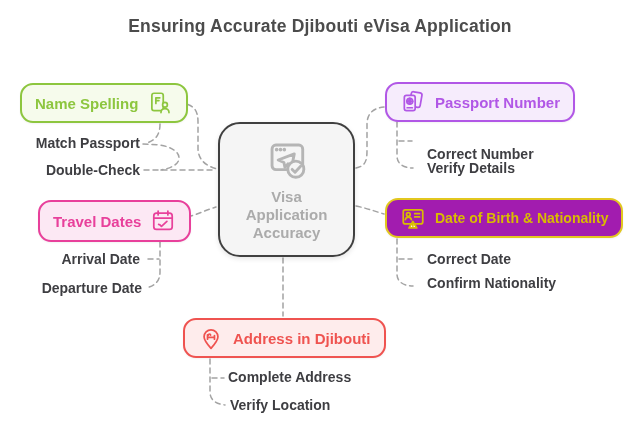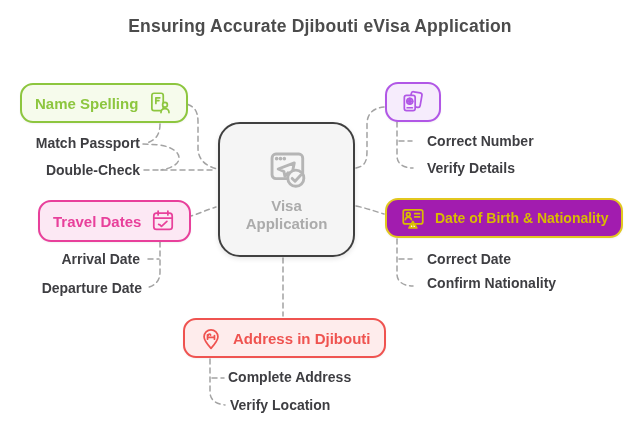--- a/index.html
+++ b/index.html
@@ -77,20 +77,21 @@
   <svg width="46" height="46" viewBox="0 0 24 24" stroke="#b5b5b5" fill="none" stroke-width="1.5" stroke-linecap="round" stroke-linejoin="round">
     <rect x="4.2" y="4.2" width="16" height="12.8" rx="2"></rect>
     <path d="M6.6 6.6 h0.01 M8.6 6.6 h0.01 M10.6 6.6 h0.01" stroke-width="1.9"></path>
     <path d="M15.8 8.8 L7.4 12 l3 1.3 0.5 2.5 1.6-1.8 2.1 0.9 z"></path>
     <circle cx="16.6" cy="16.8" r="4.2" fill="#f5f5f5"></circle>
     <path d="M14.7 16.9 l1.5 1.5 2.9-3.1"></path>
   </svg>
   <div class="center-text">
     <div>Visa</div>
     <div>Application</div>
+    <div>Accuracy</div>
   </div>
 </div>
 
 <div class="node green">
   <span>Name Spelling</span>
   <svg width="26" height="26" viewBox="0 0 24 24" stroke="currentColor" fill="none" stroke-width="1.6" stroke-linecap="round" stroke-linejoin="round">
     <rect x="4.5" y="3" width="10.5" height="16" rx="2"></rect>
     <path d="M8.2 7.2 v5.2 M8.2 7.2 h3.6 M8.2 9.8 h2.8"></path>
     <circle cx="16.6" cy="13.6" r="2.2" fill="#f6fbec"></circle>
     <path d="M12.9 20.8 c0-2.1 1.65-3.7 3.7-3.7 c2.05 0 3.7 1.6 3.7 3.7" fill="#f6fbec"></path>
@@ -111,22 +112,23 @@
 <div class="sub ra" style="top:280px; width:142px;">Departure Date</div>
 
 <div class="node purple">
   <svg width="26" height="26" viewBox="0 0 24 24" stroke="currentColor" fill="none" stroke-width="1.6" stroke-linecap="round" stroke-linejoin="round">
     <rect x="9.5" y="3" width="10" height="13.5" rx="2" transform="rotate(10 14.5 9.75)" fill="#f6ecfc"></rect>
     <rect x="4" y="5.8" width="10" height="14.2" rx="2" fill="#f6ecfc"></rect>
     <circle cx="9" cy="11.3" r="2.7"></circle>
     <path d="M6.3 11.3 h5.4 M9 8.6 c1.1 1.7 1.1 3.7 0 5.4 M9 8.6 c-1.1 1.7 -1.1 3.7 0 5.4"></path>
     <path d="M6.6 17.3 h4.8"></path>
   </svg>
+  <span>Passport Number</span>
 </div>
-<div class="sub" style="left:427px; top:133px;">Correct Number</div>
+<div class="sub" style="left:427px; top:146px;">Correct Number</div>
 <div class="sub" style="left:427px; top:160px;">Verify Details</div>
 
 <div class="node yellow">
   <svg width="26" height="26" viewBox="0 0 24 24" stroke="currentColor" fill="none" stroke-width="1.6" stroke-linecap="round" stroke-linejoin="round">
     <rect x="3" y="4.6" width="18" height="12.8" rx="1.8"></rect>
     <circle cx="7.7" cy="8.8" r="1.7"></circle>
     <path d="M4.9 13.5 c.4-1.5 1.5-2.3 2.8-2.3 s2.4 .8 2.8 2.3"></path>
     <path d="M13.6 8 h4.4 M13.6 11 h4.4"></path>
     <path d="M11.9 15.2 l3.6 6 h-7.2 z" fill="#fefbe5"></path>
     <path d="M11.9 17.6 v1.6 M11.9 20.3 v0.01"></path>

